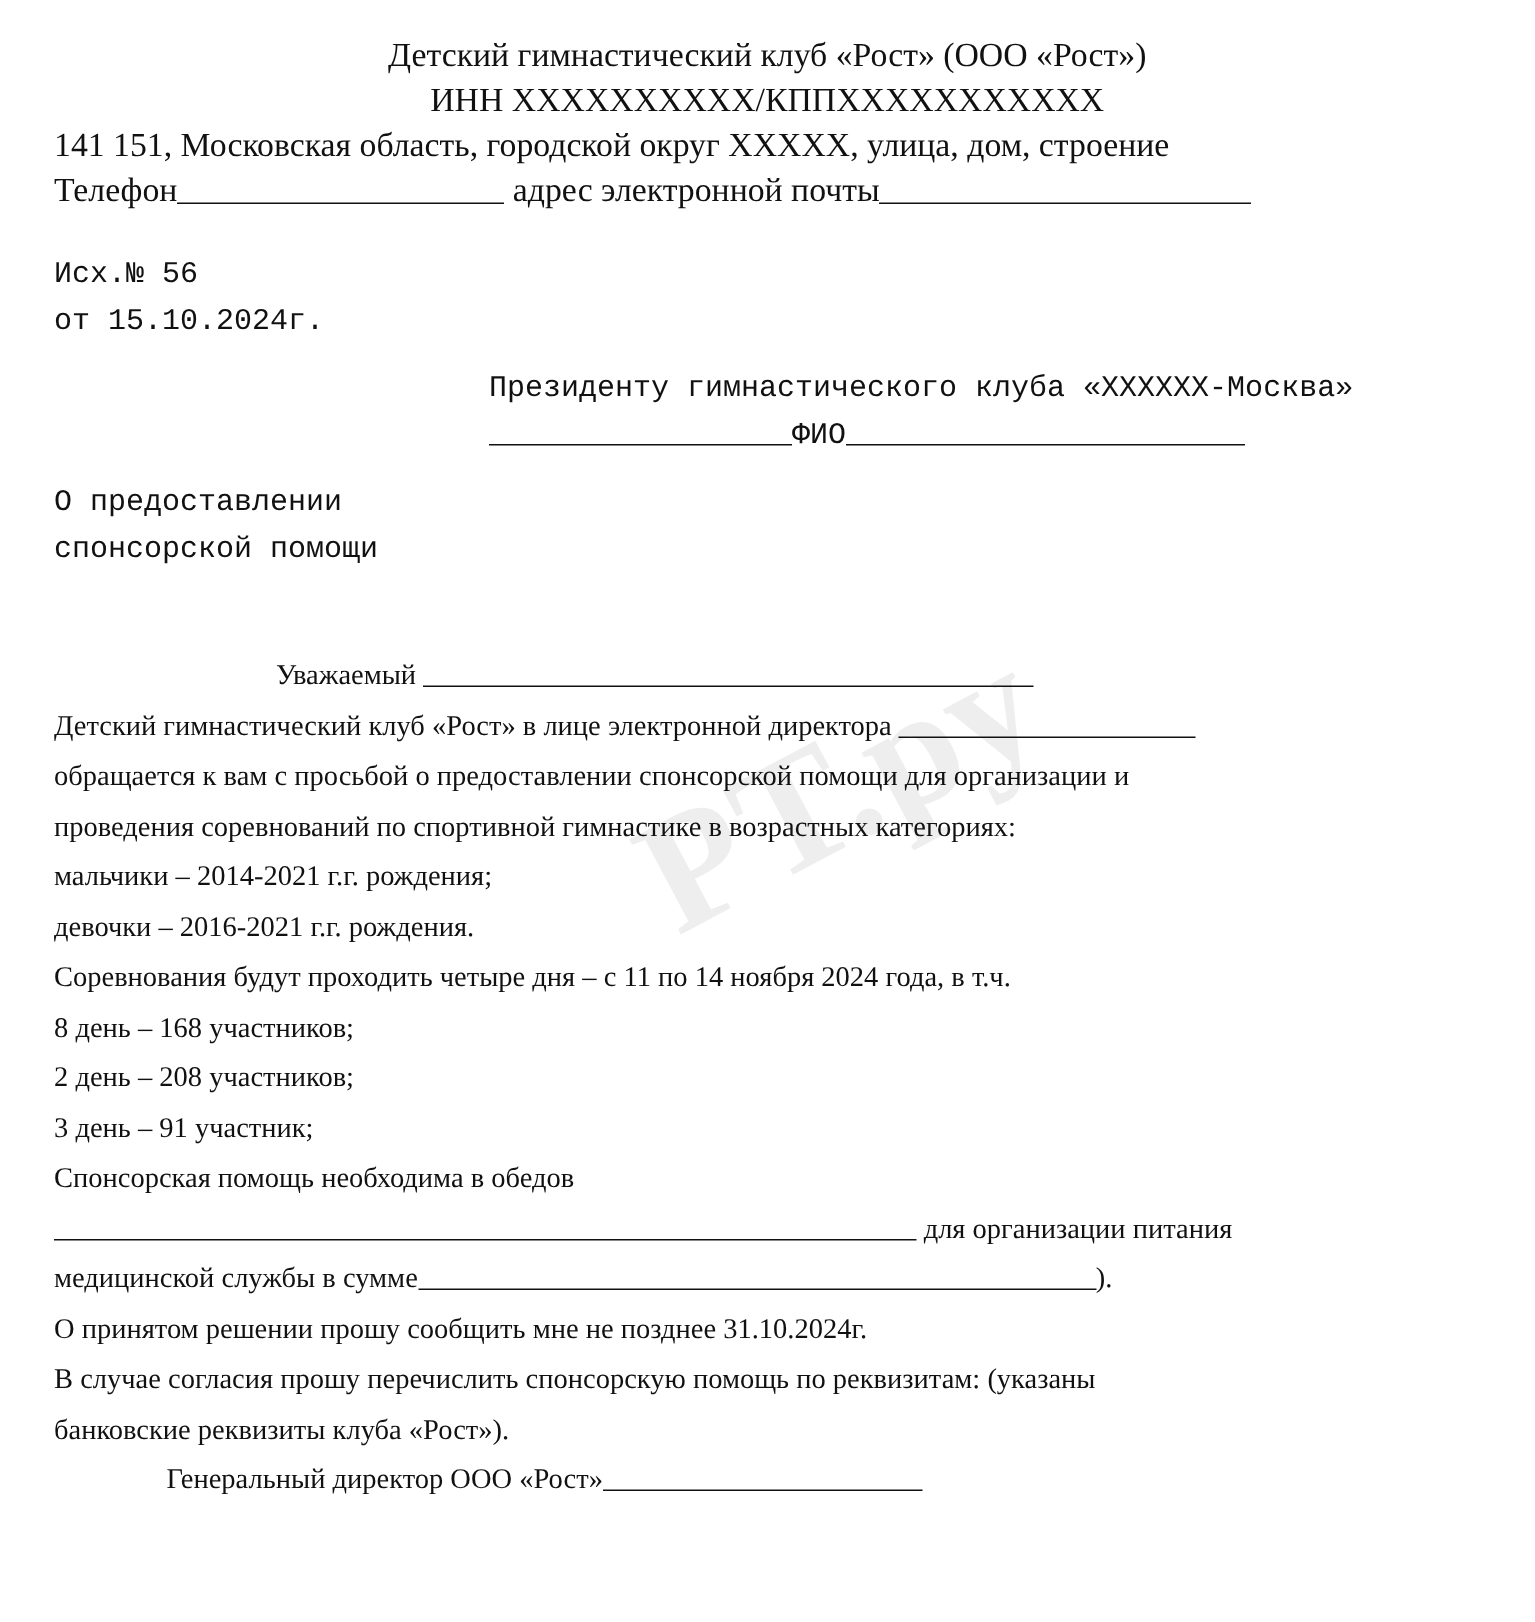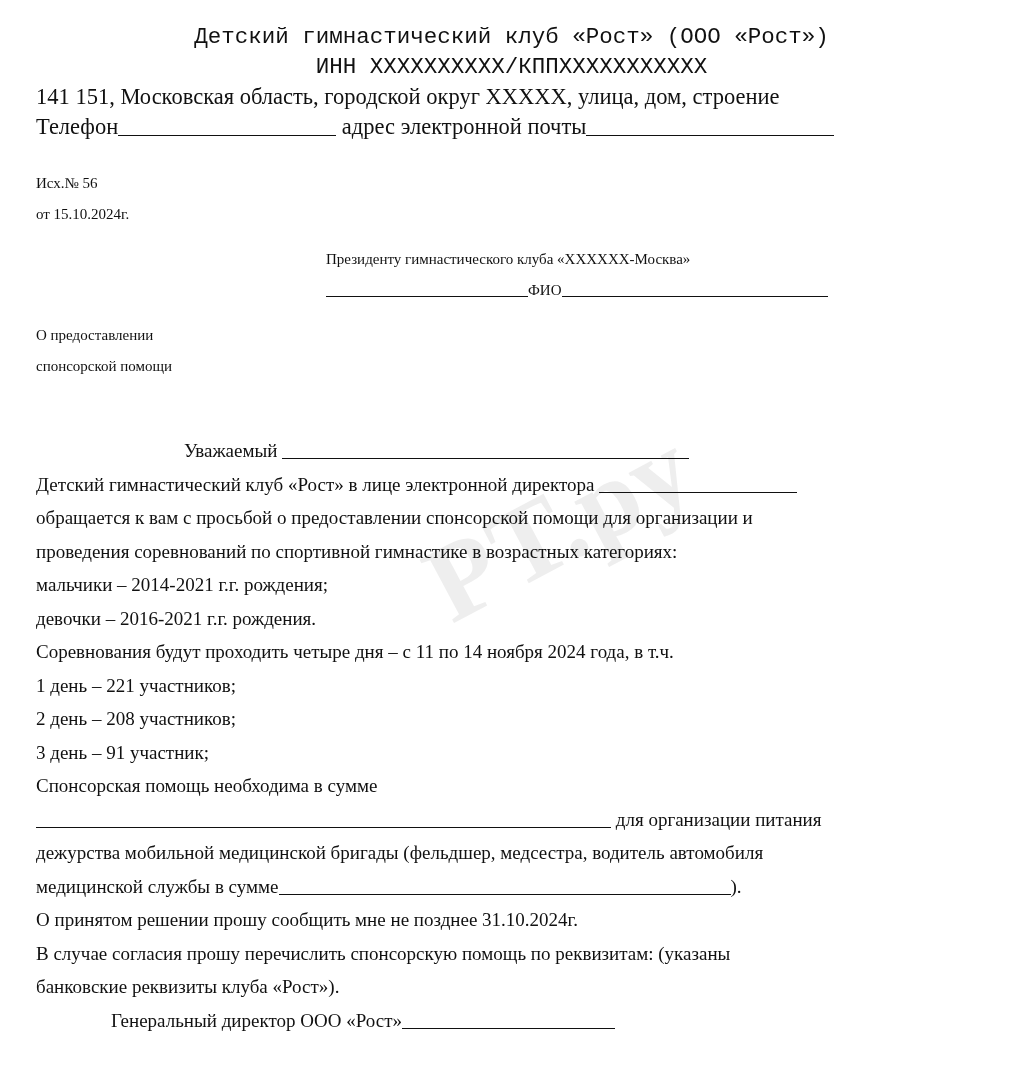--- a/index.html
+++ b/index.html
@@ -43,26 +43,27 @@
 
   
   .page {
     position: relative;
     z-index: 1;
     padding: 22px 36px 0 36px;
     box-sizing: border-box;
   }
 
   .line {
-    font-size: 15px;
+    font-size: 20px;
     line-height: 31px;
     white-space: nowrap;
+    font-family: Liberation Mono, monospace;
   }
 
-  .center { text-align: center; font-family: Liberation Mono, monospace; }
+  .center { text-align: center; }
 
   
   .blank {
     display: inline-block;
     border-bottom: 1.6px solid #111111;
     vertical-align: baseline;
     height: 0.95em;
     margin-bottom: -2px;
   }
 
@@ -145,33 +146,32 @@
     <div class="body-line">обращается к вам с просьбой о предоставлении спонсорской помощи для организации и</div>
 
     <div class="body-line">проведения соревнований по спортивной гимнастике в возрастных категориях:</div>
 
     <div class="body-line">мальчики – 2014-2021 г.г. рождения;</div>
 
     <div class="body-line">девочки – 2016-2021 г.г. рождения.</div>
 
     <div class="body-line">Соревнования будут проходить четыре дня – с 11 по 14 ноября 2024 года, в т.ч.</div>
 
-    <div class="body-line">1 день – 221 участников;</div>
+    <div class="body-line">8 день – 168 участников;</div>
     <div class="body-line">2 день – 208 участников;</div>
     <div class="body-line">3 день – 91 участник;</div>
 
-    <div class="body-line">Спонсорская помощь необходима в сумме</div>
+    <div class="body-line">Спонсорская помощь необходима в обедов</div>
 
     <div class="body-line">
       <span class="blank" style="width:575px"></span>
       <span>для организации питания</span>
     </div>
 
 
-    <div class="body-line">дежурства мобильной медицинской бригады (фельдшер, медсестра, водитель автомобиля</div>
 
     <div class="body-line">
       <span>медицинской службы в сумме</span><span class="blank" style="width:452px"></span><span>).</span>
     </div>
 
     <div class="body-line">О принятом решении прошу сообщить мне не позднее 31.10.2024г.</div>
 
     <div class="body-line">
       <span>В случае согласия прошу перечислить спонсорскую помощь по реквизитам:</span>
       <span class="italic">(указаны</span>

